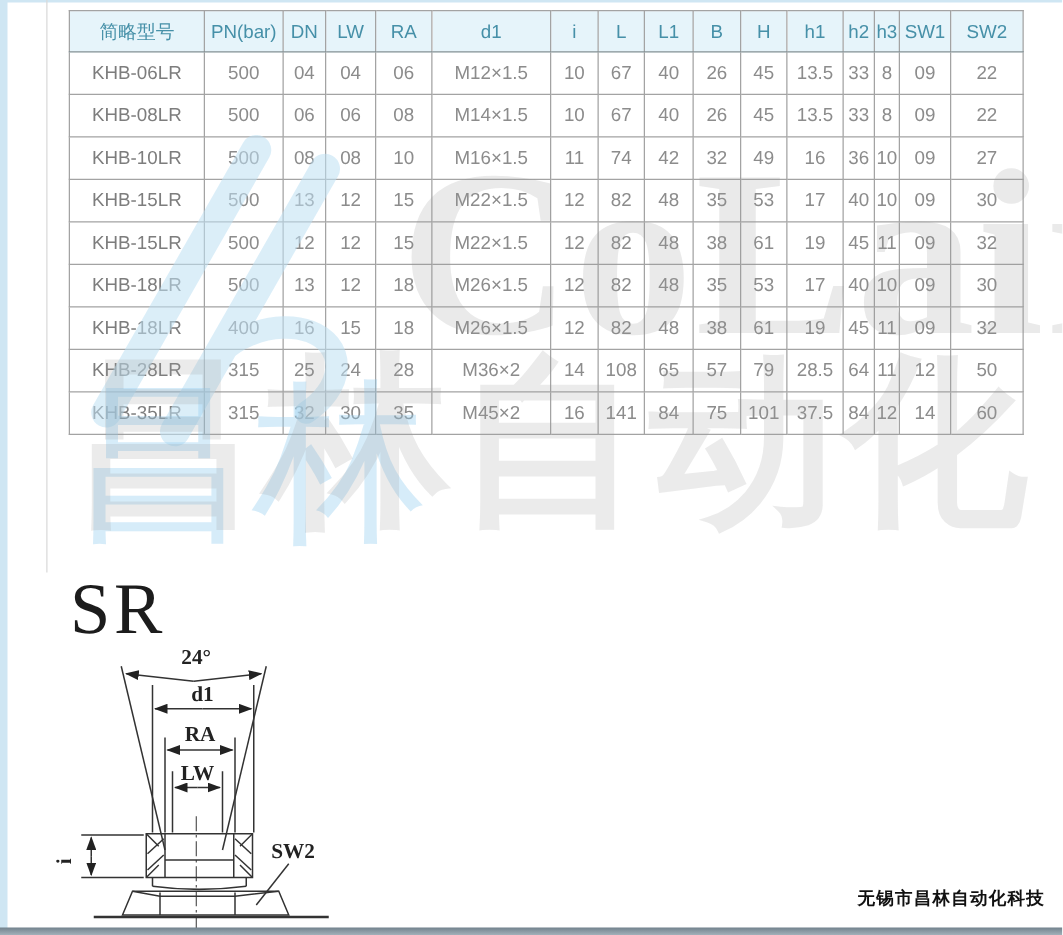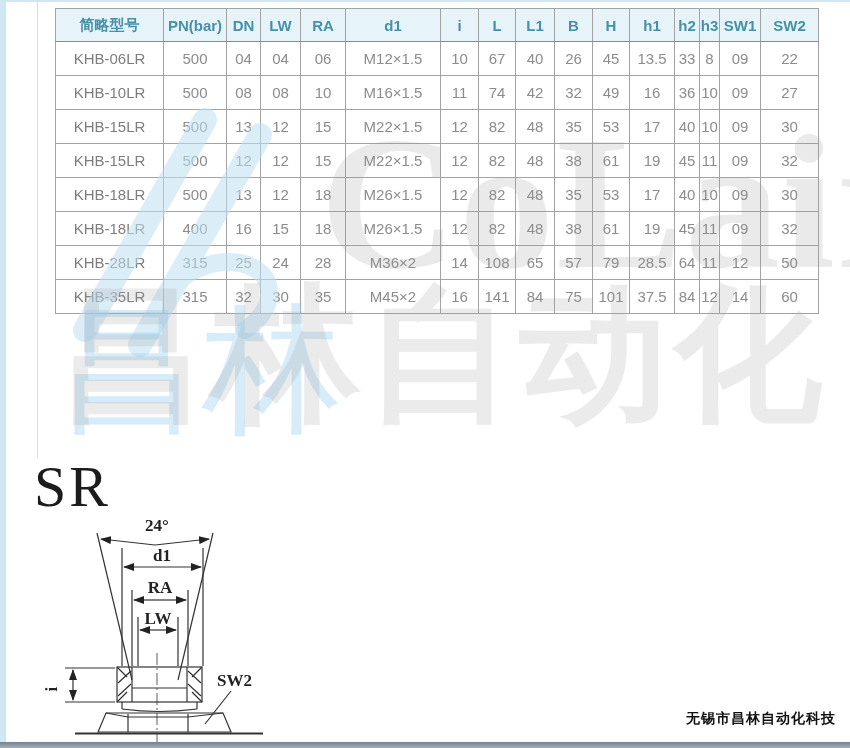--- a/index.html
+++ b/index.html
@@ -21,21 +21,21 @@
   table.spec{border-collapse:collapse;table-layout:fixed;width:763px;background:#fff;}
   table.spec th, table.spec td{
     border:1px solid var(--table-border);
     text-align:center;vertical-align:middle;
     font-size:15px;overflow:hidden;white-space:nowrap;
   }
   table.spec thead tr{height:33px;}
   table.spec tbody tr{height:34px;}
   table.spec th{
     background:var(--header-bg);color:var(--header-text);
-    font-weight:bold;border-bottom:1px solid #7f8f94;
+    font-weight:normal;border-bottom:1px solid #7f8f94;
   }
   table.spec td{color:var(--cell-text);}
   table.spec td.model{color:var(--model-text);}
 
   .watermark{position:absolute;left:0;top:0;width:850px;height:748px;z-index:3;pointer-events:none;}
   .wm-swoosh{position:absolute;left:55px;top:100px;opacity:.55;}
   .wm-latin{
     position:absolute;left:320px;top:108px;width:530px;
     font-family:"Liberation Serif", serif;font-weight:bold;font-size:190px;line-height:1;
     color:rgba(150,150,150,0.20);letter-spacing:2px;
@@ -45,21 +45,21 @@
     font-size:148px;line-height:1;font-weight:bold;
     color:rgba(155,155,155,0.20);letter-spacing:6px;white-space:nowrap;
   }
   .wm-cn-blue{
     position:absolute;left:58px;top:300px;
     font-size:140px;line-height:1;font-weight:normal;
     color:rgba(146,204,238,0.38);letter-spacing:4px;white-space:nowrap;
   }
 
   .sr-label{
-    position:absolute;left:34px;top:458px;z-index:2;
+    position:absolute;left:56px;top:458px;z-index:2;
     font-family:"Liberation Serif", serif;font-size:58px;line-height:1;
     color:#1c1c1c;letter-spacing:3px;
   }
   .diagram{position:absolute;left:35px;top:455px;z-index:2;}
   .diagram text{
     font-family:"Liberation Serif", serif;font-size:17px;font-weight:600;fill:#222;
   }
 
   .footer-company{
     position:absolute;right:14px;top:710px;z-index:2;
@@ -132,20 +132,38 @@
             <td>40</td>
             <td>26</td>
             <td>45</td>
             <td>13.5</td>
             <td>33</td>
             <td>8</td>
             <td>09</td>
             <td>22</td>
           </tr>
           <tr>
+            <td class="model">KHB-08LR</td>
+            <td>500</td>
+            <td>06</td>
+            <td>06</td>
+            <td>08</td>
+            <td>M14×1.5</td>
+            <td>10</td>
+            <td>67</td>
+            <td>40</td>
+            <td>26</td>
+            <td>45</td>
+            <td>13.5</td>
+            <td>33</td>
+            <td>8</td>
+            <td>09</td>
+            <td>22</td>
+          </tr>
+          <tr>
             <td class="model">KHB-10LR</td>
             <td>500</td>
             <td>08</td>
             <td>08</td>
             <td>10</td>
             <td>M16×1.5</td>
             <td>11</td>
             <td>74</td>
             <td>42</td>
             <td>32</td>

